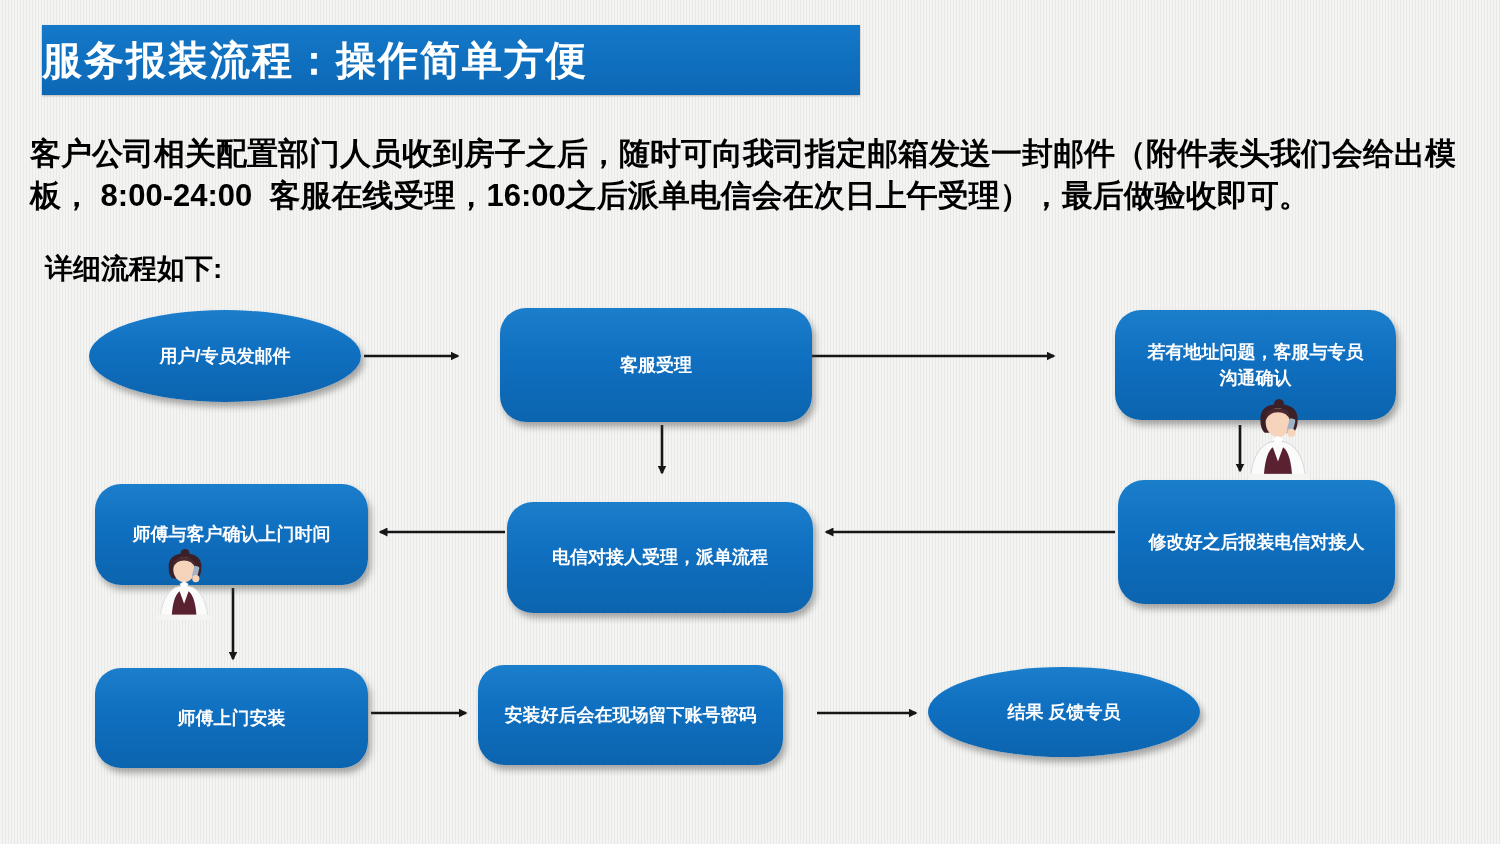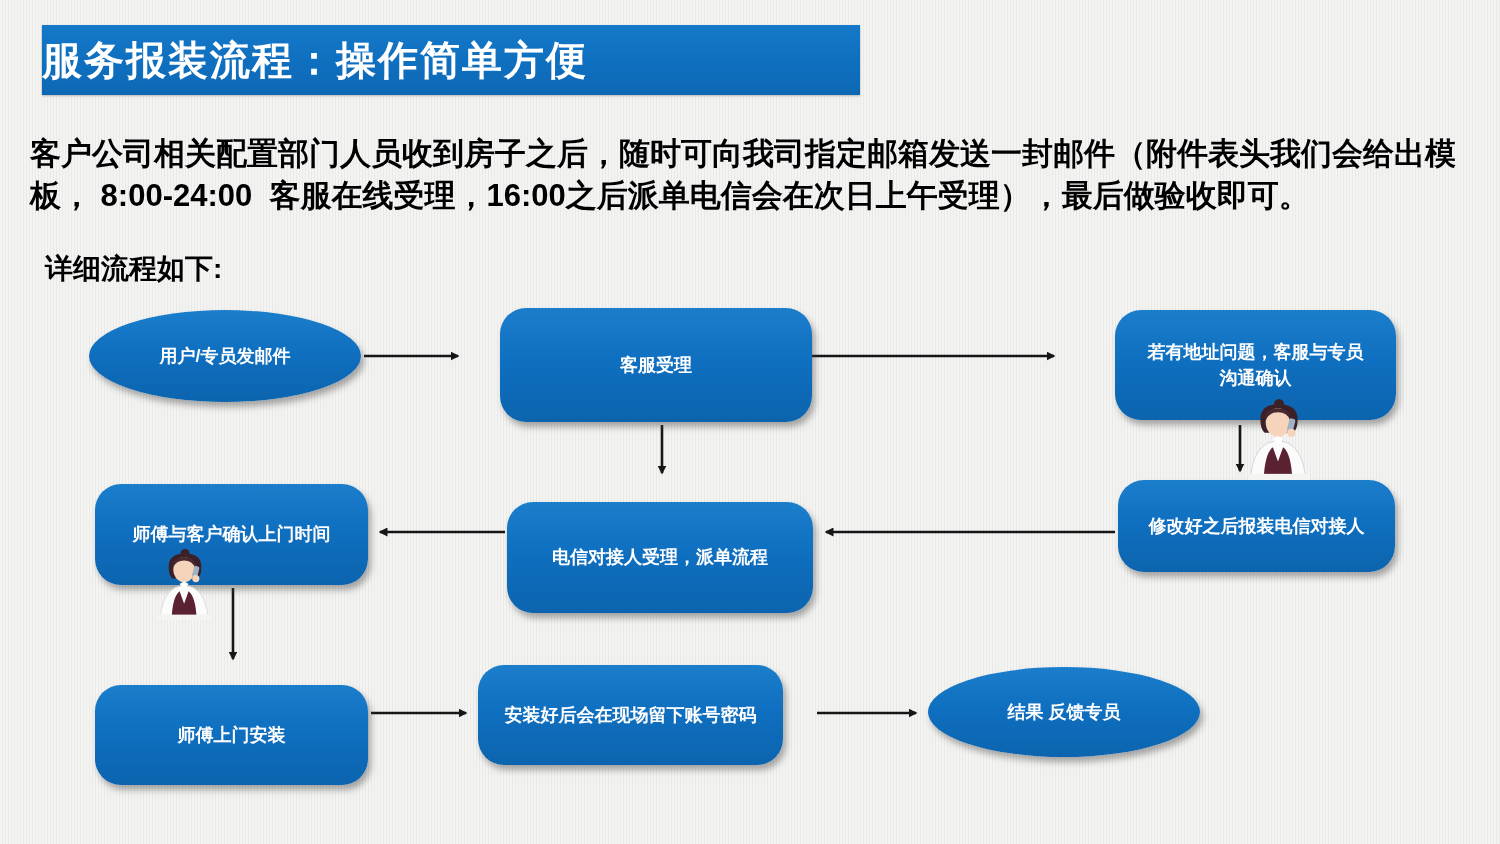--- a/index.html
+++ b/index.html
@@ -47,22 +47,22 @@
     line-height:1.45; z-index:2;
   }
   .flow-node.rect { border-radius:26px; padding:0 26px; }
   .flow-node.ellipse { border-radius:50%; padding:0 24px; }
 
   .node-user-email   { left:89px;   top:310px; width:272px; height:92px; }
   .node-cs-accept    { left:500px;  top:308px; width:312px; height:114px; }
   .node-addr-issue   { left:1115px; top:310px; width:281px; height:110px; }
   .node-confirm-time { left:95px;   top:484px; width:273px; height:101px; }
   .node-dispatch     { left:507px;  top:482px; width:306px; height:111px;margin-top:20px; }
-  .node-report-fix   { left:1118px; top:480px; width:277px; height:92px; }
-  .node-install      { left:95px;   top:668px; width:273px; height:100px;margin-top:17px; }
+  .node-report-fix   { left:1118px; top:480px; width:277px; height:124px; }
+  .node-install      { left:95px;   top:668px; width:273px; height:100px; }
   .node-account      { left:478px;  top:665px; width:305px; height:100px; }
   .node-feedback     { left:928px;  top:667px; width:272px; height:90px;text-align:right; }
 
   .agent-clipart { position:absolute; z-index:3; }
   .agent-right { left:1246px; top:398px; width:66px; height:82px; }
   .agent-left  { left:151px;  top:548px; width:68px; height:72px; }
 </style>
 </head>
 <body>
 

